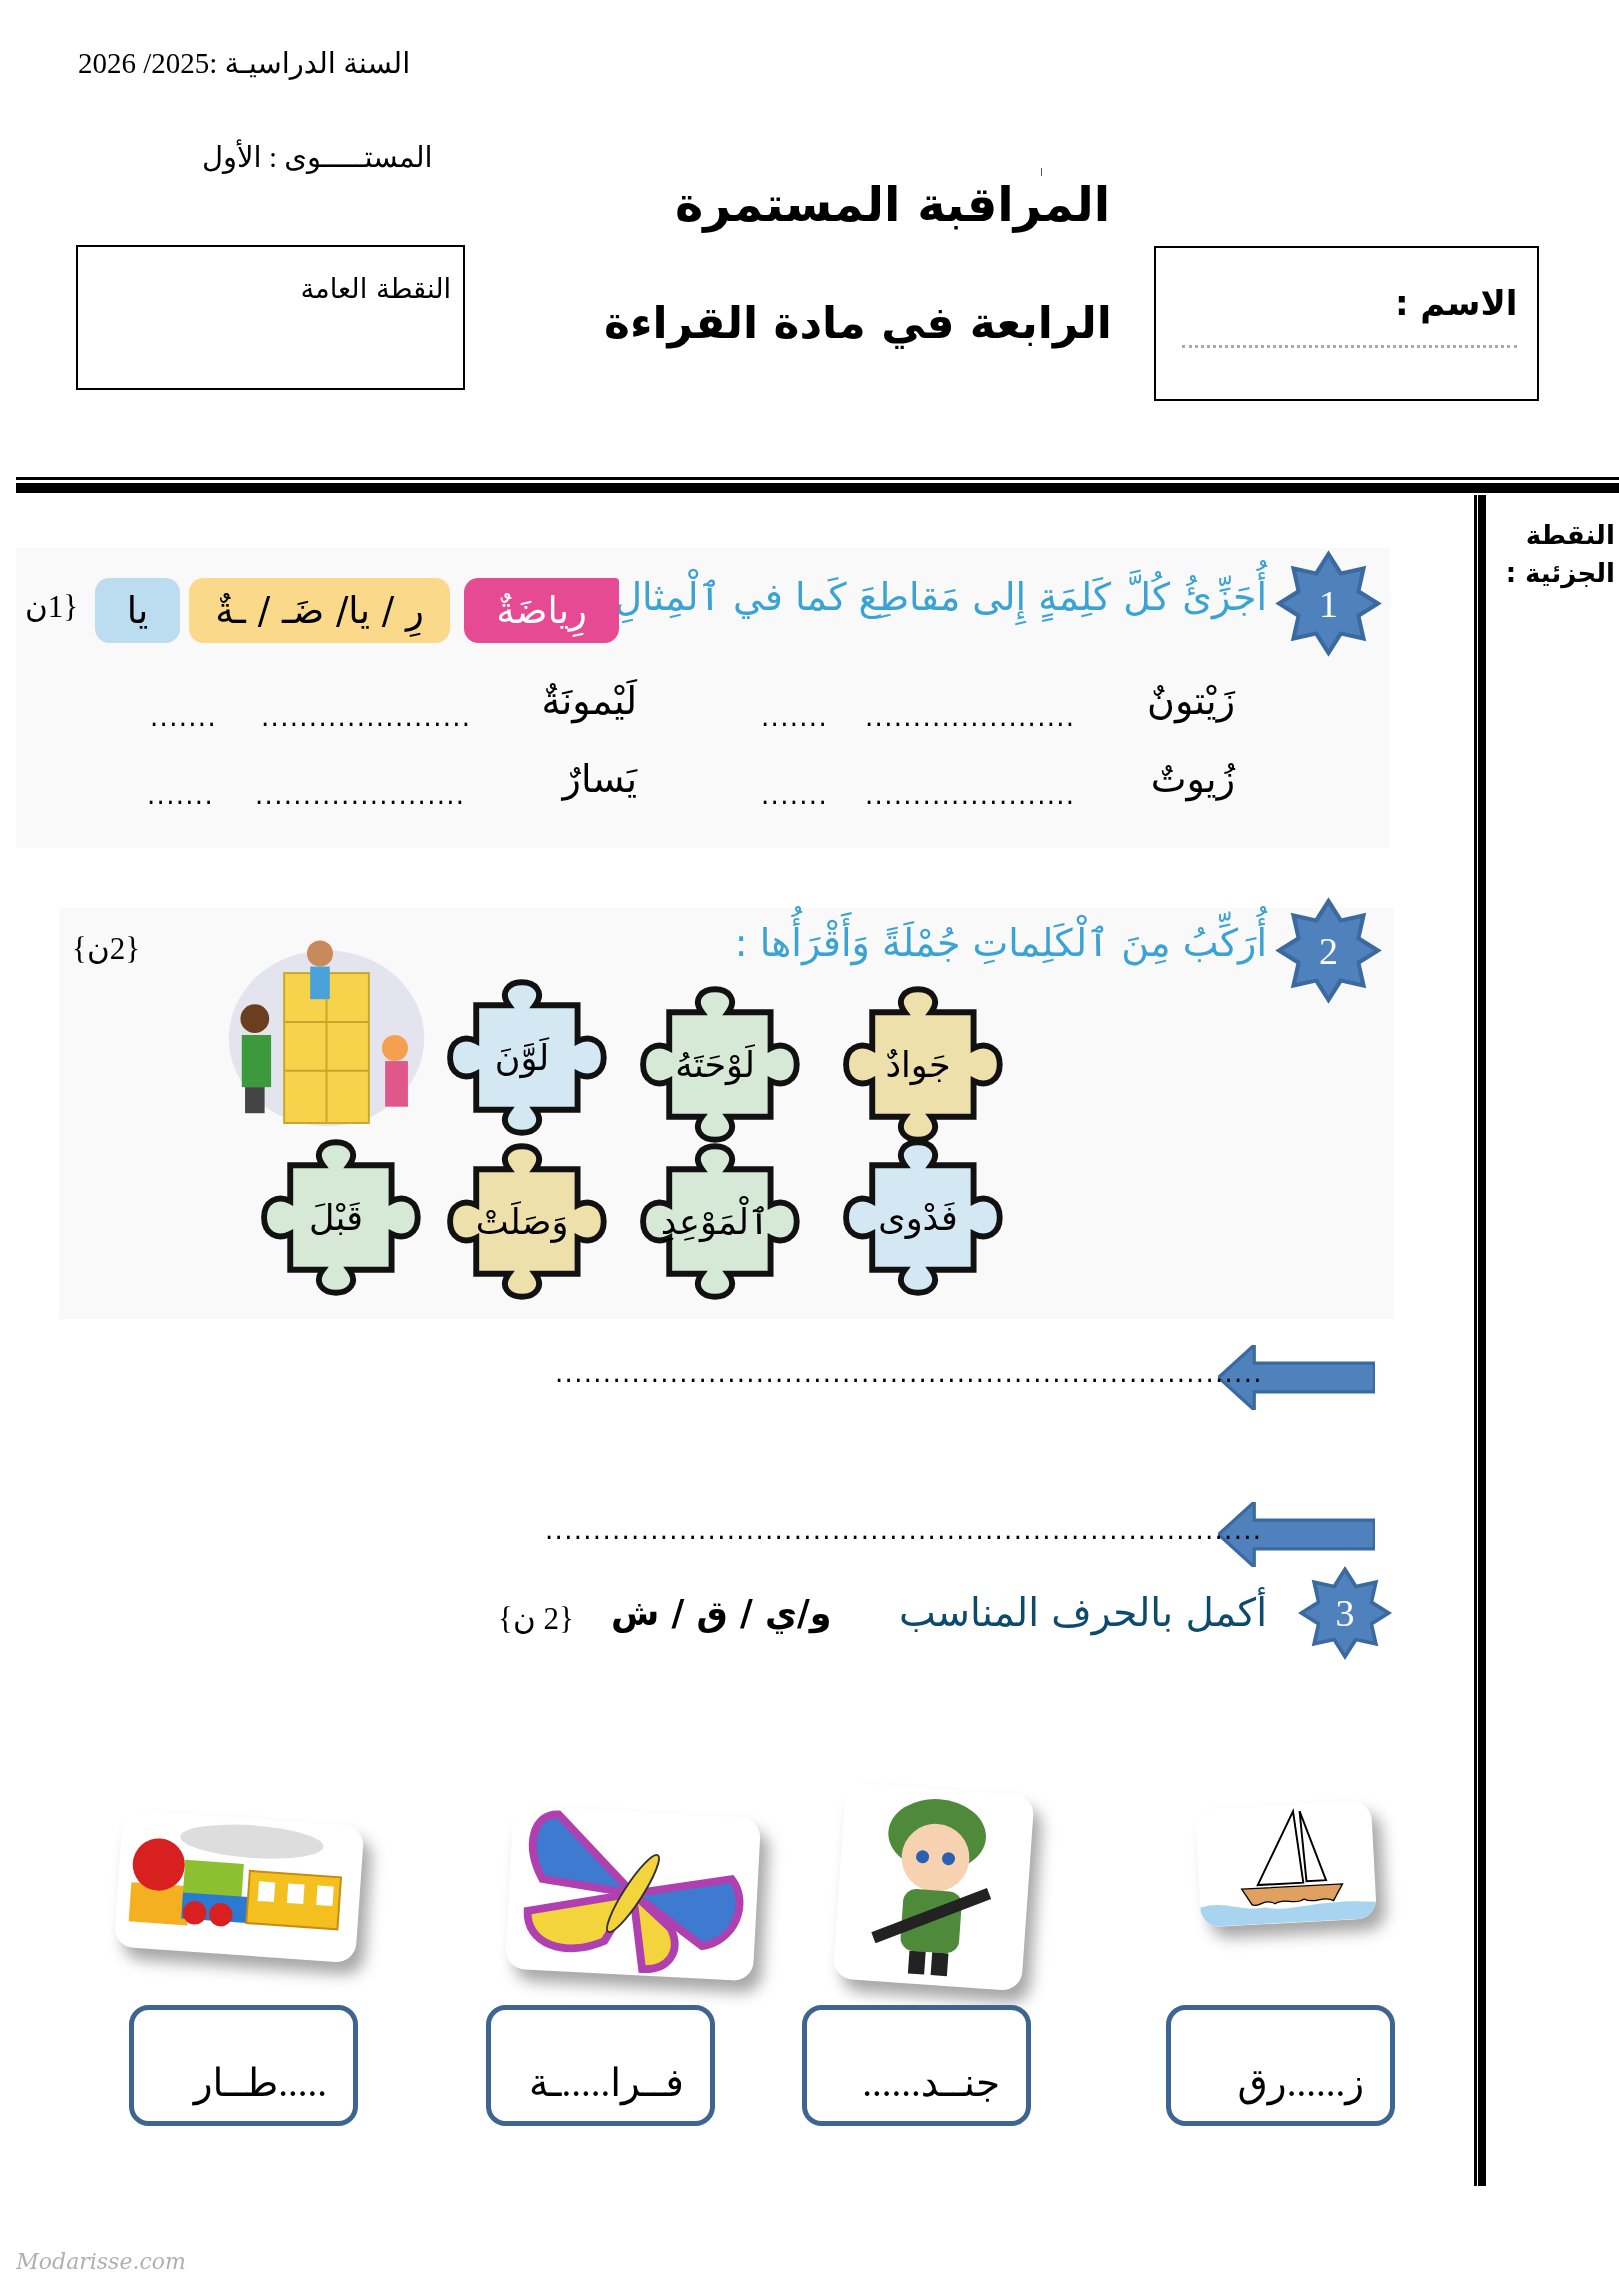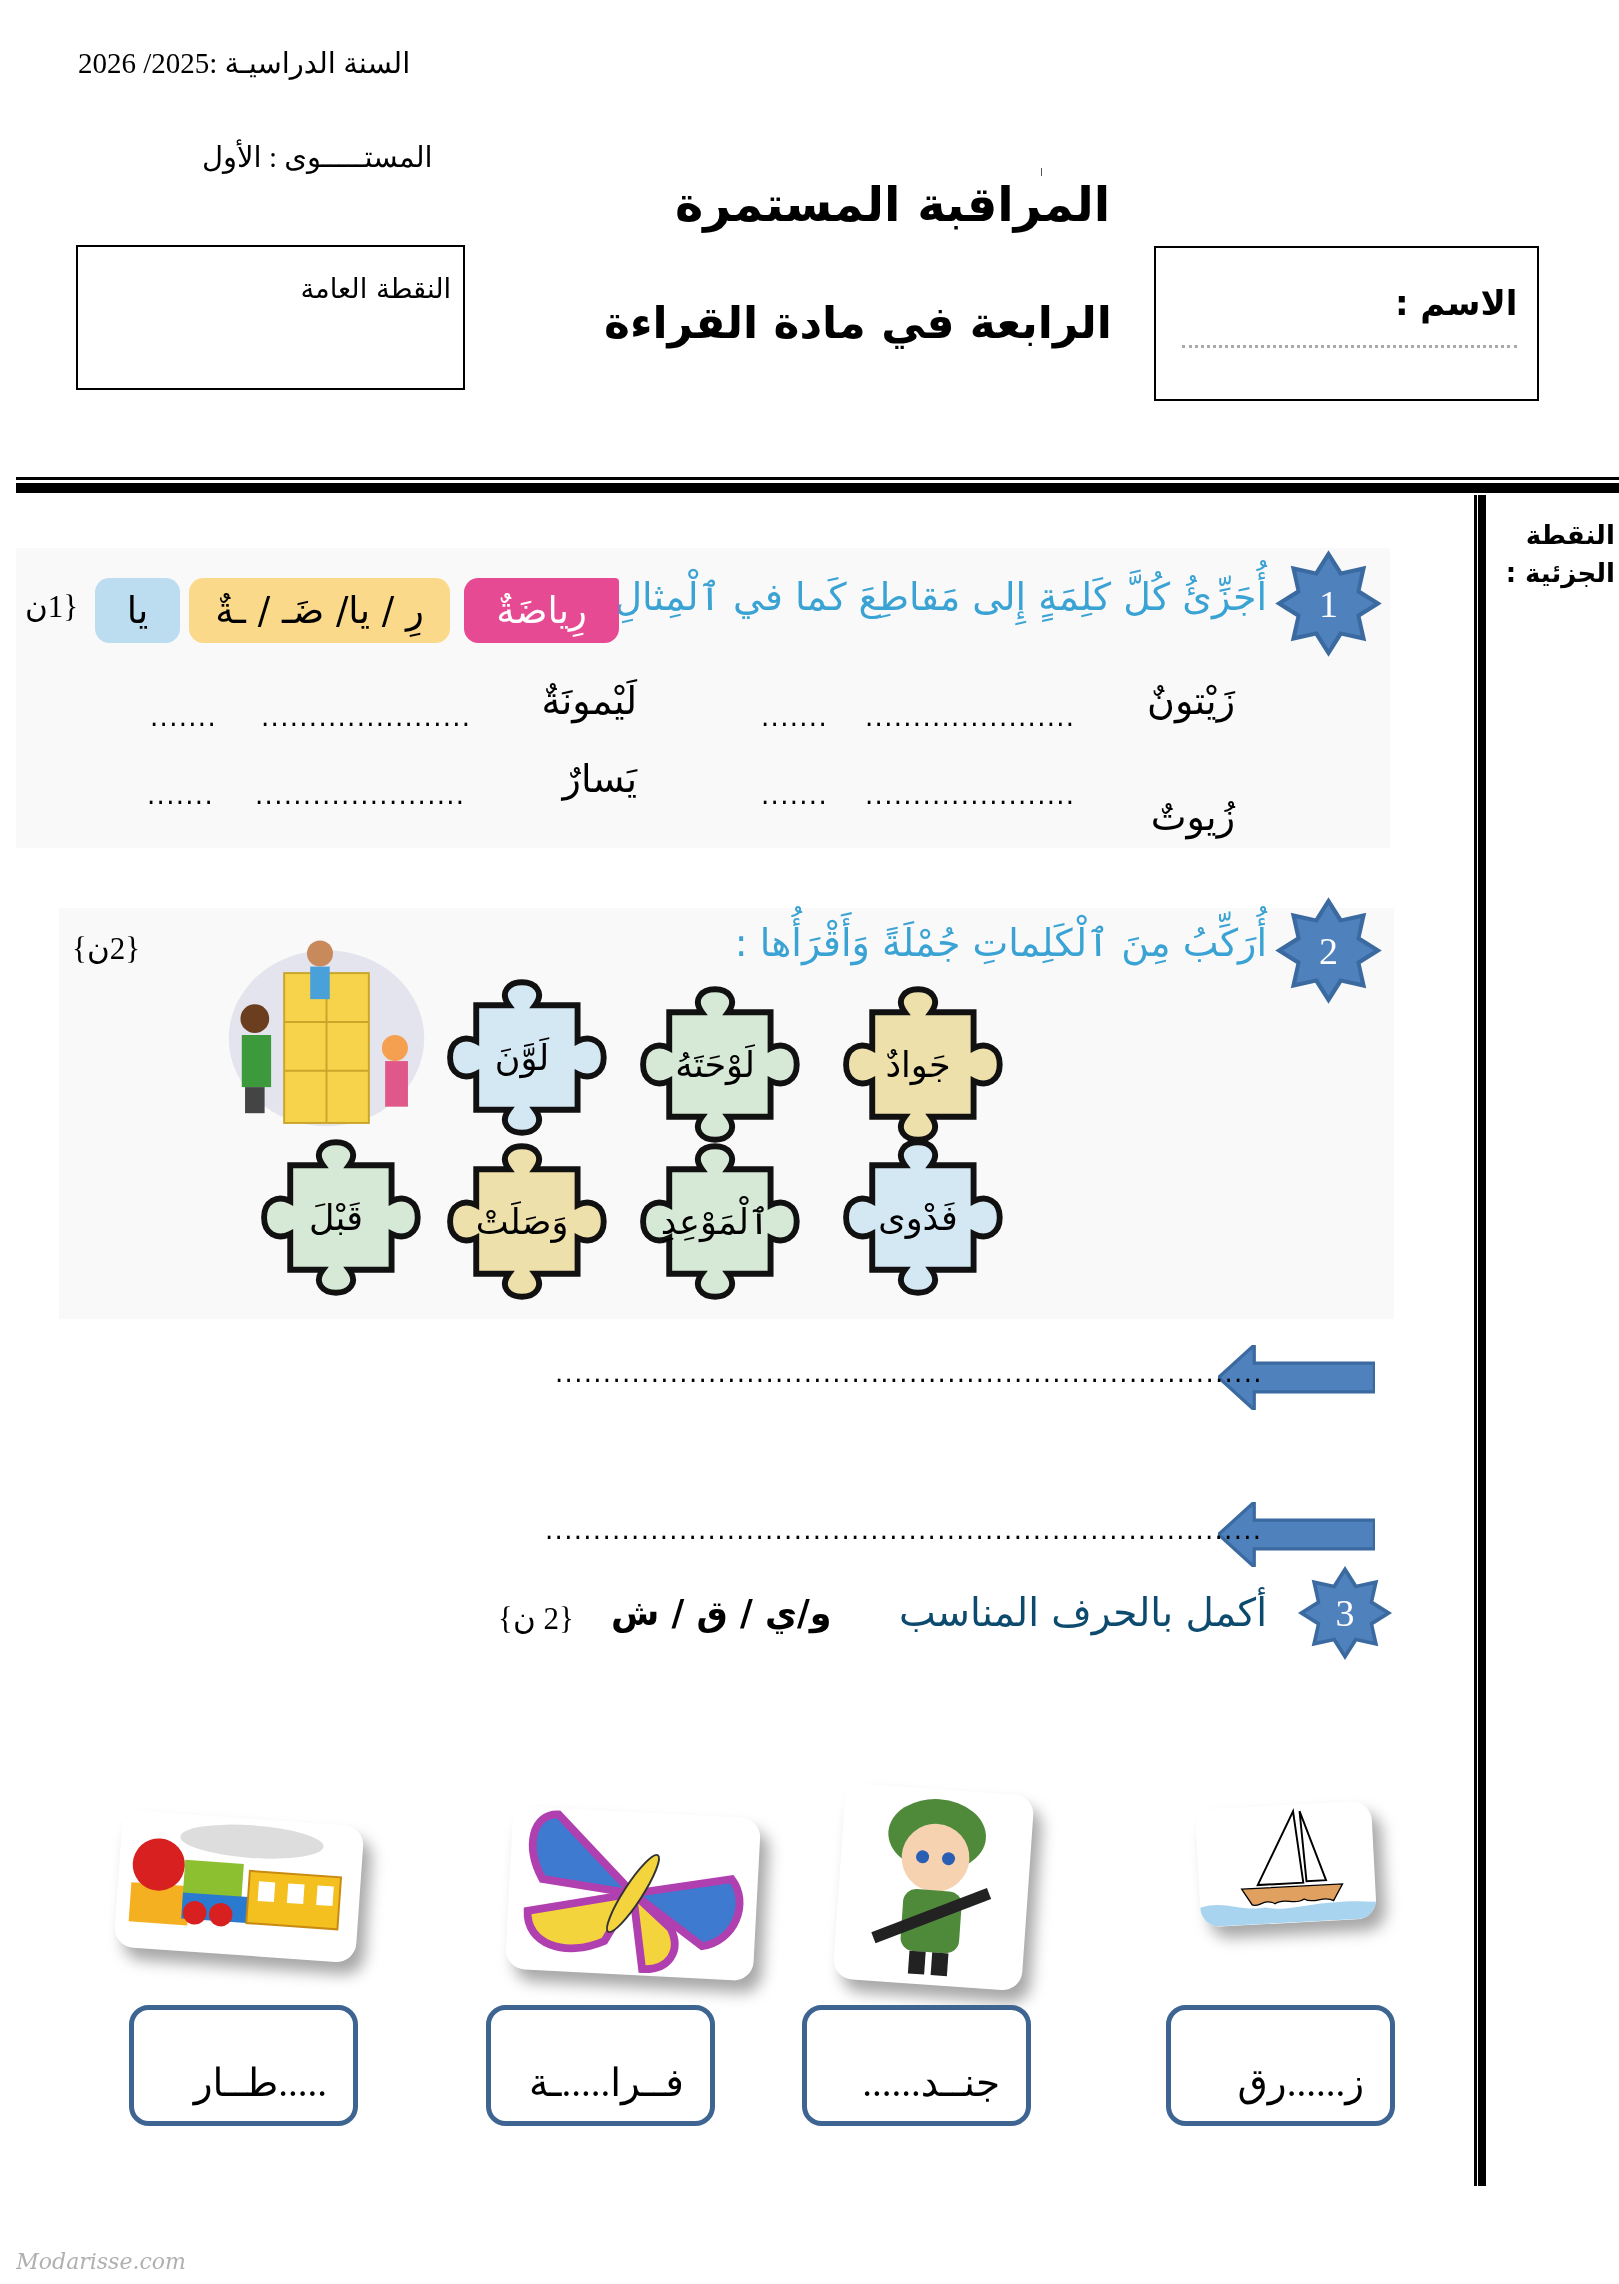--- a/index.html
+++ b/index.html
@@ -116,21 +116,21 @@
 <div class="abs rtl points" style="left:25px;top:588px;">{1ن</div>
 
 <div class="abs rtl word-line" style="right:385px;top:679px;">زَيْتونٌ</div>
 <div class="abs dots" style="left:865px;top:702px;">......................</div>
 <div class="abs dots" style="left:761px;top:702px;">.......</div>
 
 <div class="abs rtl word-line" style="right:983px;top:679px;">لَيْمونَةٌ</div>
 <div class="abs dots" style="left:261px;top:702px;">......................</div>
 <div class="abs dots" style="left:150px;top:702px;">.......</div>
 
-<div class="abs rtl word-line" style="right:385px;top:757px;margin-top:38px;">زُيوتٌ</div>
+<div class="abs rtl word-line" style="right:385px;top:757px;">زُيوتٌ</div>
 <div class="abs dots" style="left:865px;top:780px;">......................</div>
 <div class="abs dots" style="left:761px;top:780px;">.......</div>
 
 <div class="abs rtl word-line" style="right:983px;top:757px;">يَسارٌ</div>
 <div class="abs dots" style="left:255px;top:780px;">......................</div>
 <div class="abs dots" style="left:147px;top:780px;">.......</div>
 
 <div class="abs panel2"></div>
 
 <div class="abs star" style="left:1273px;top:895px;">

